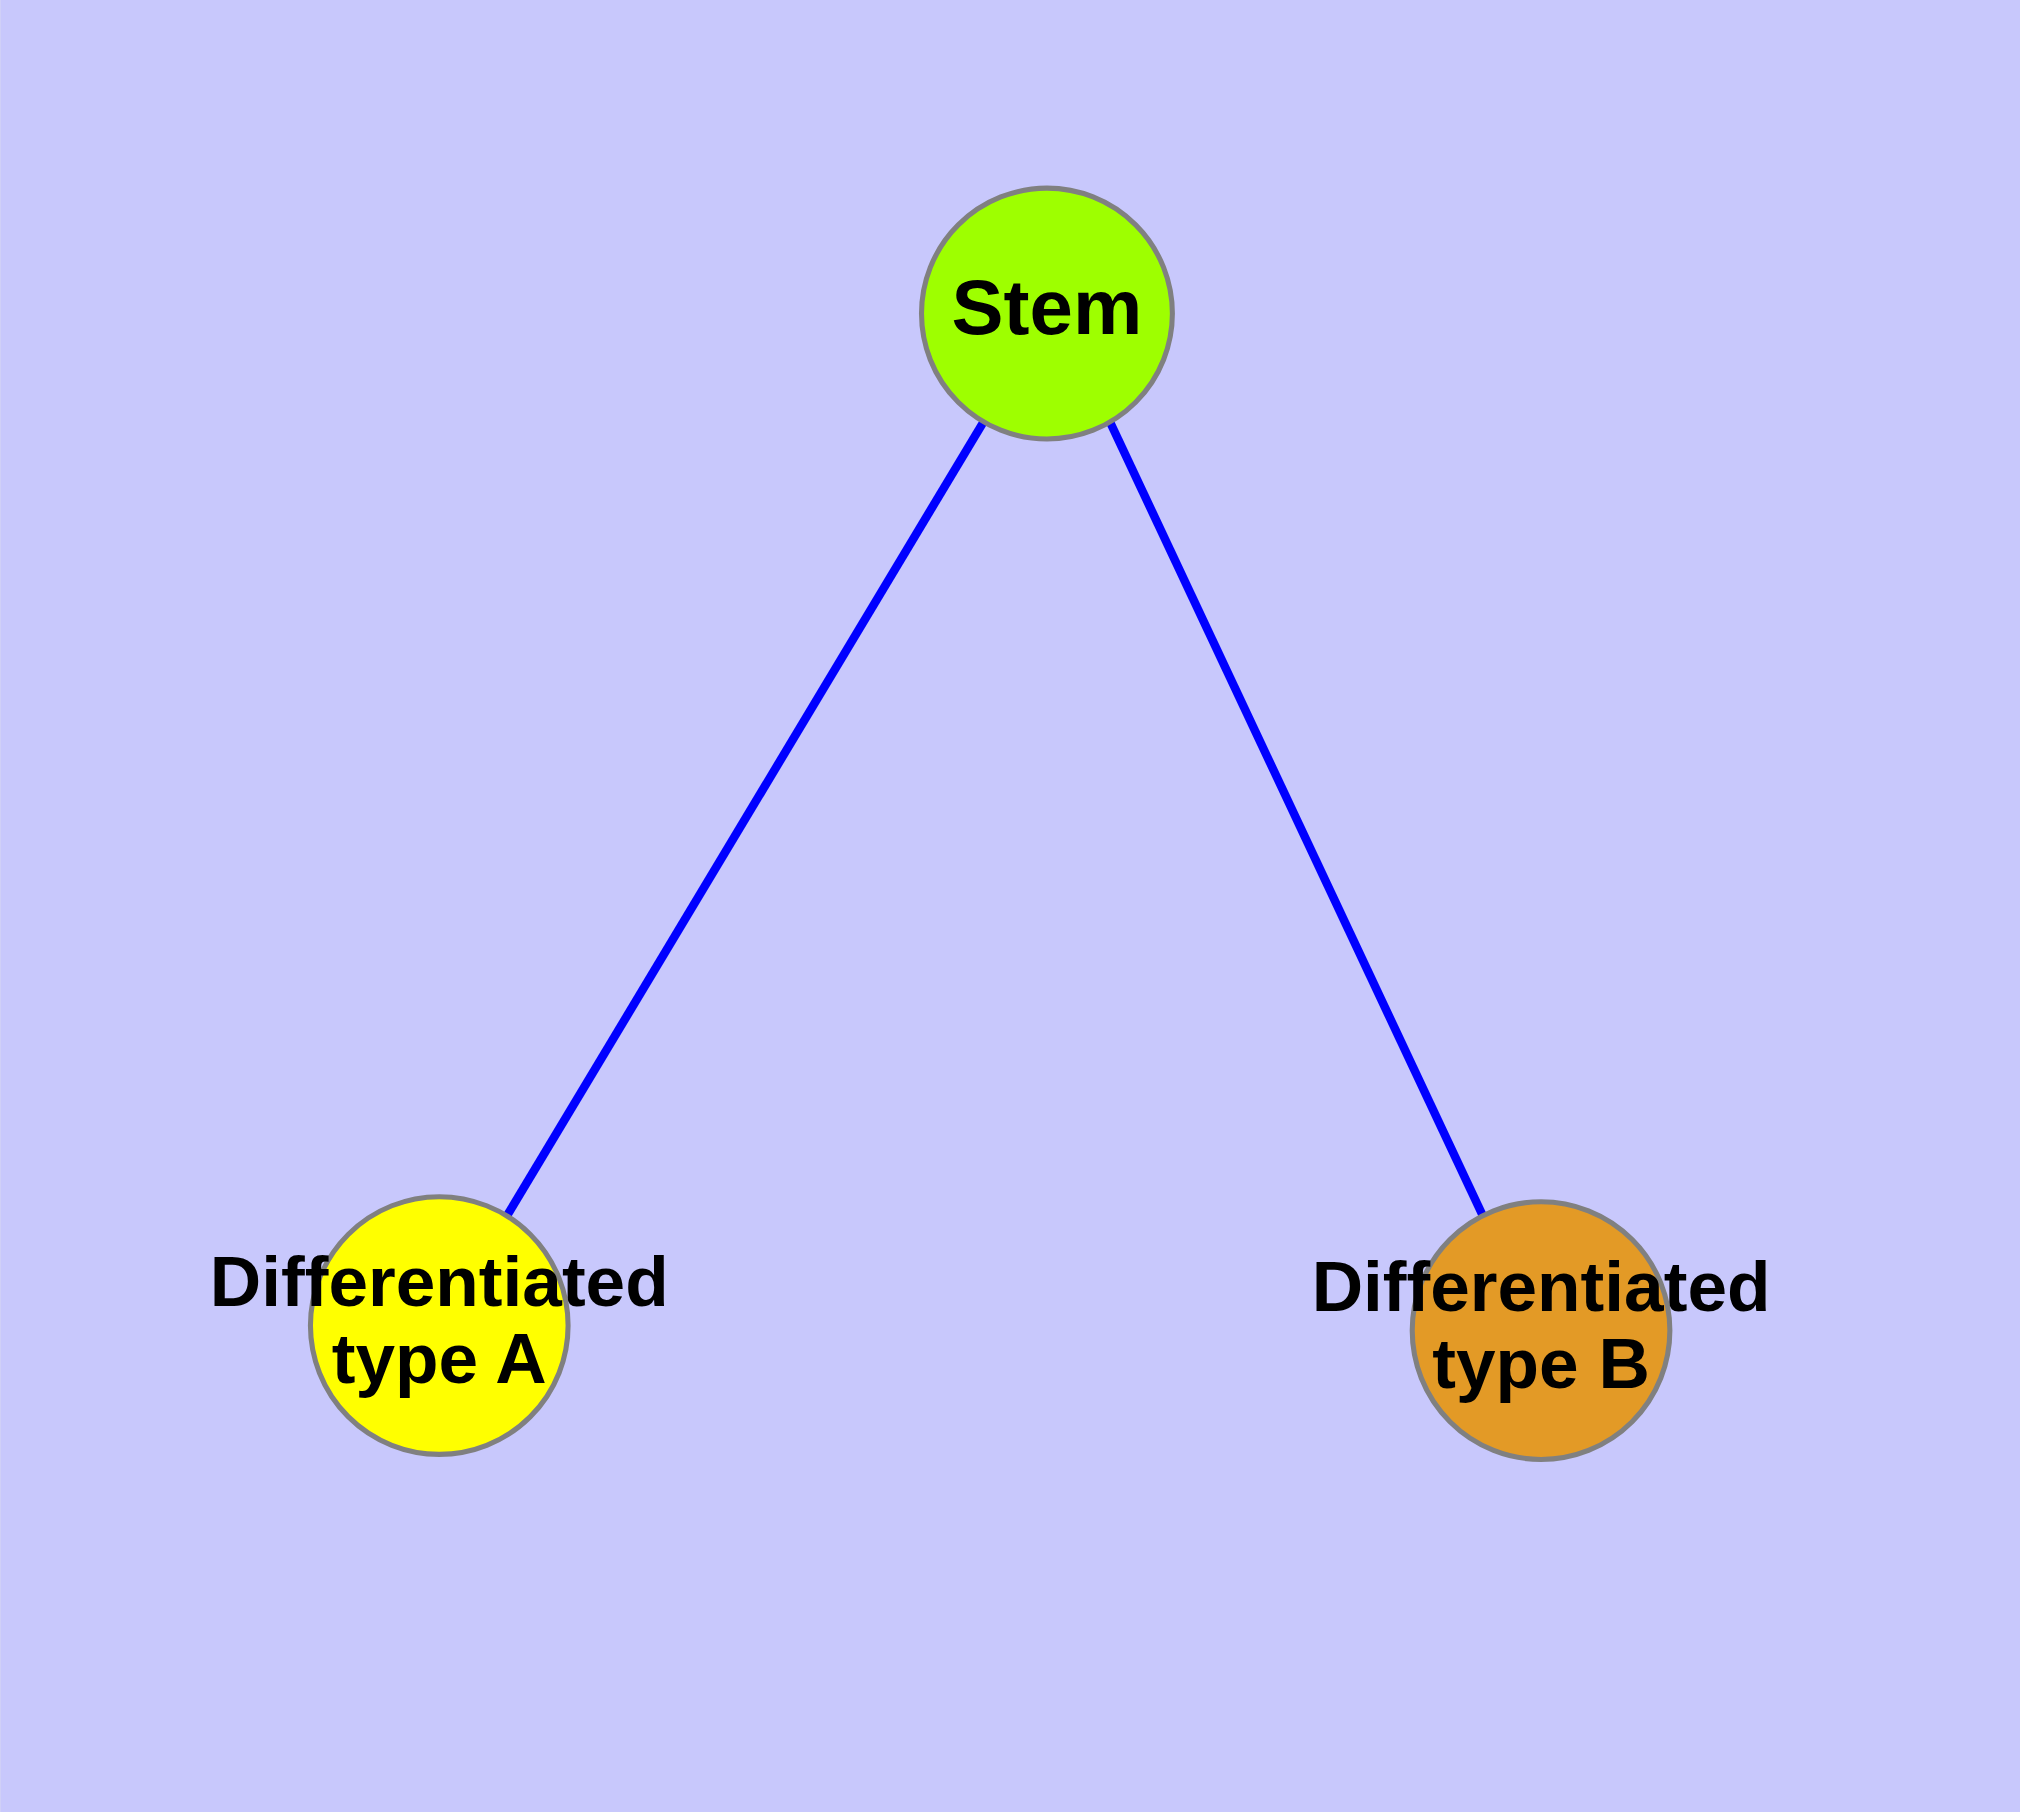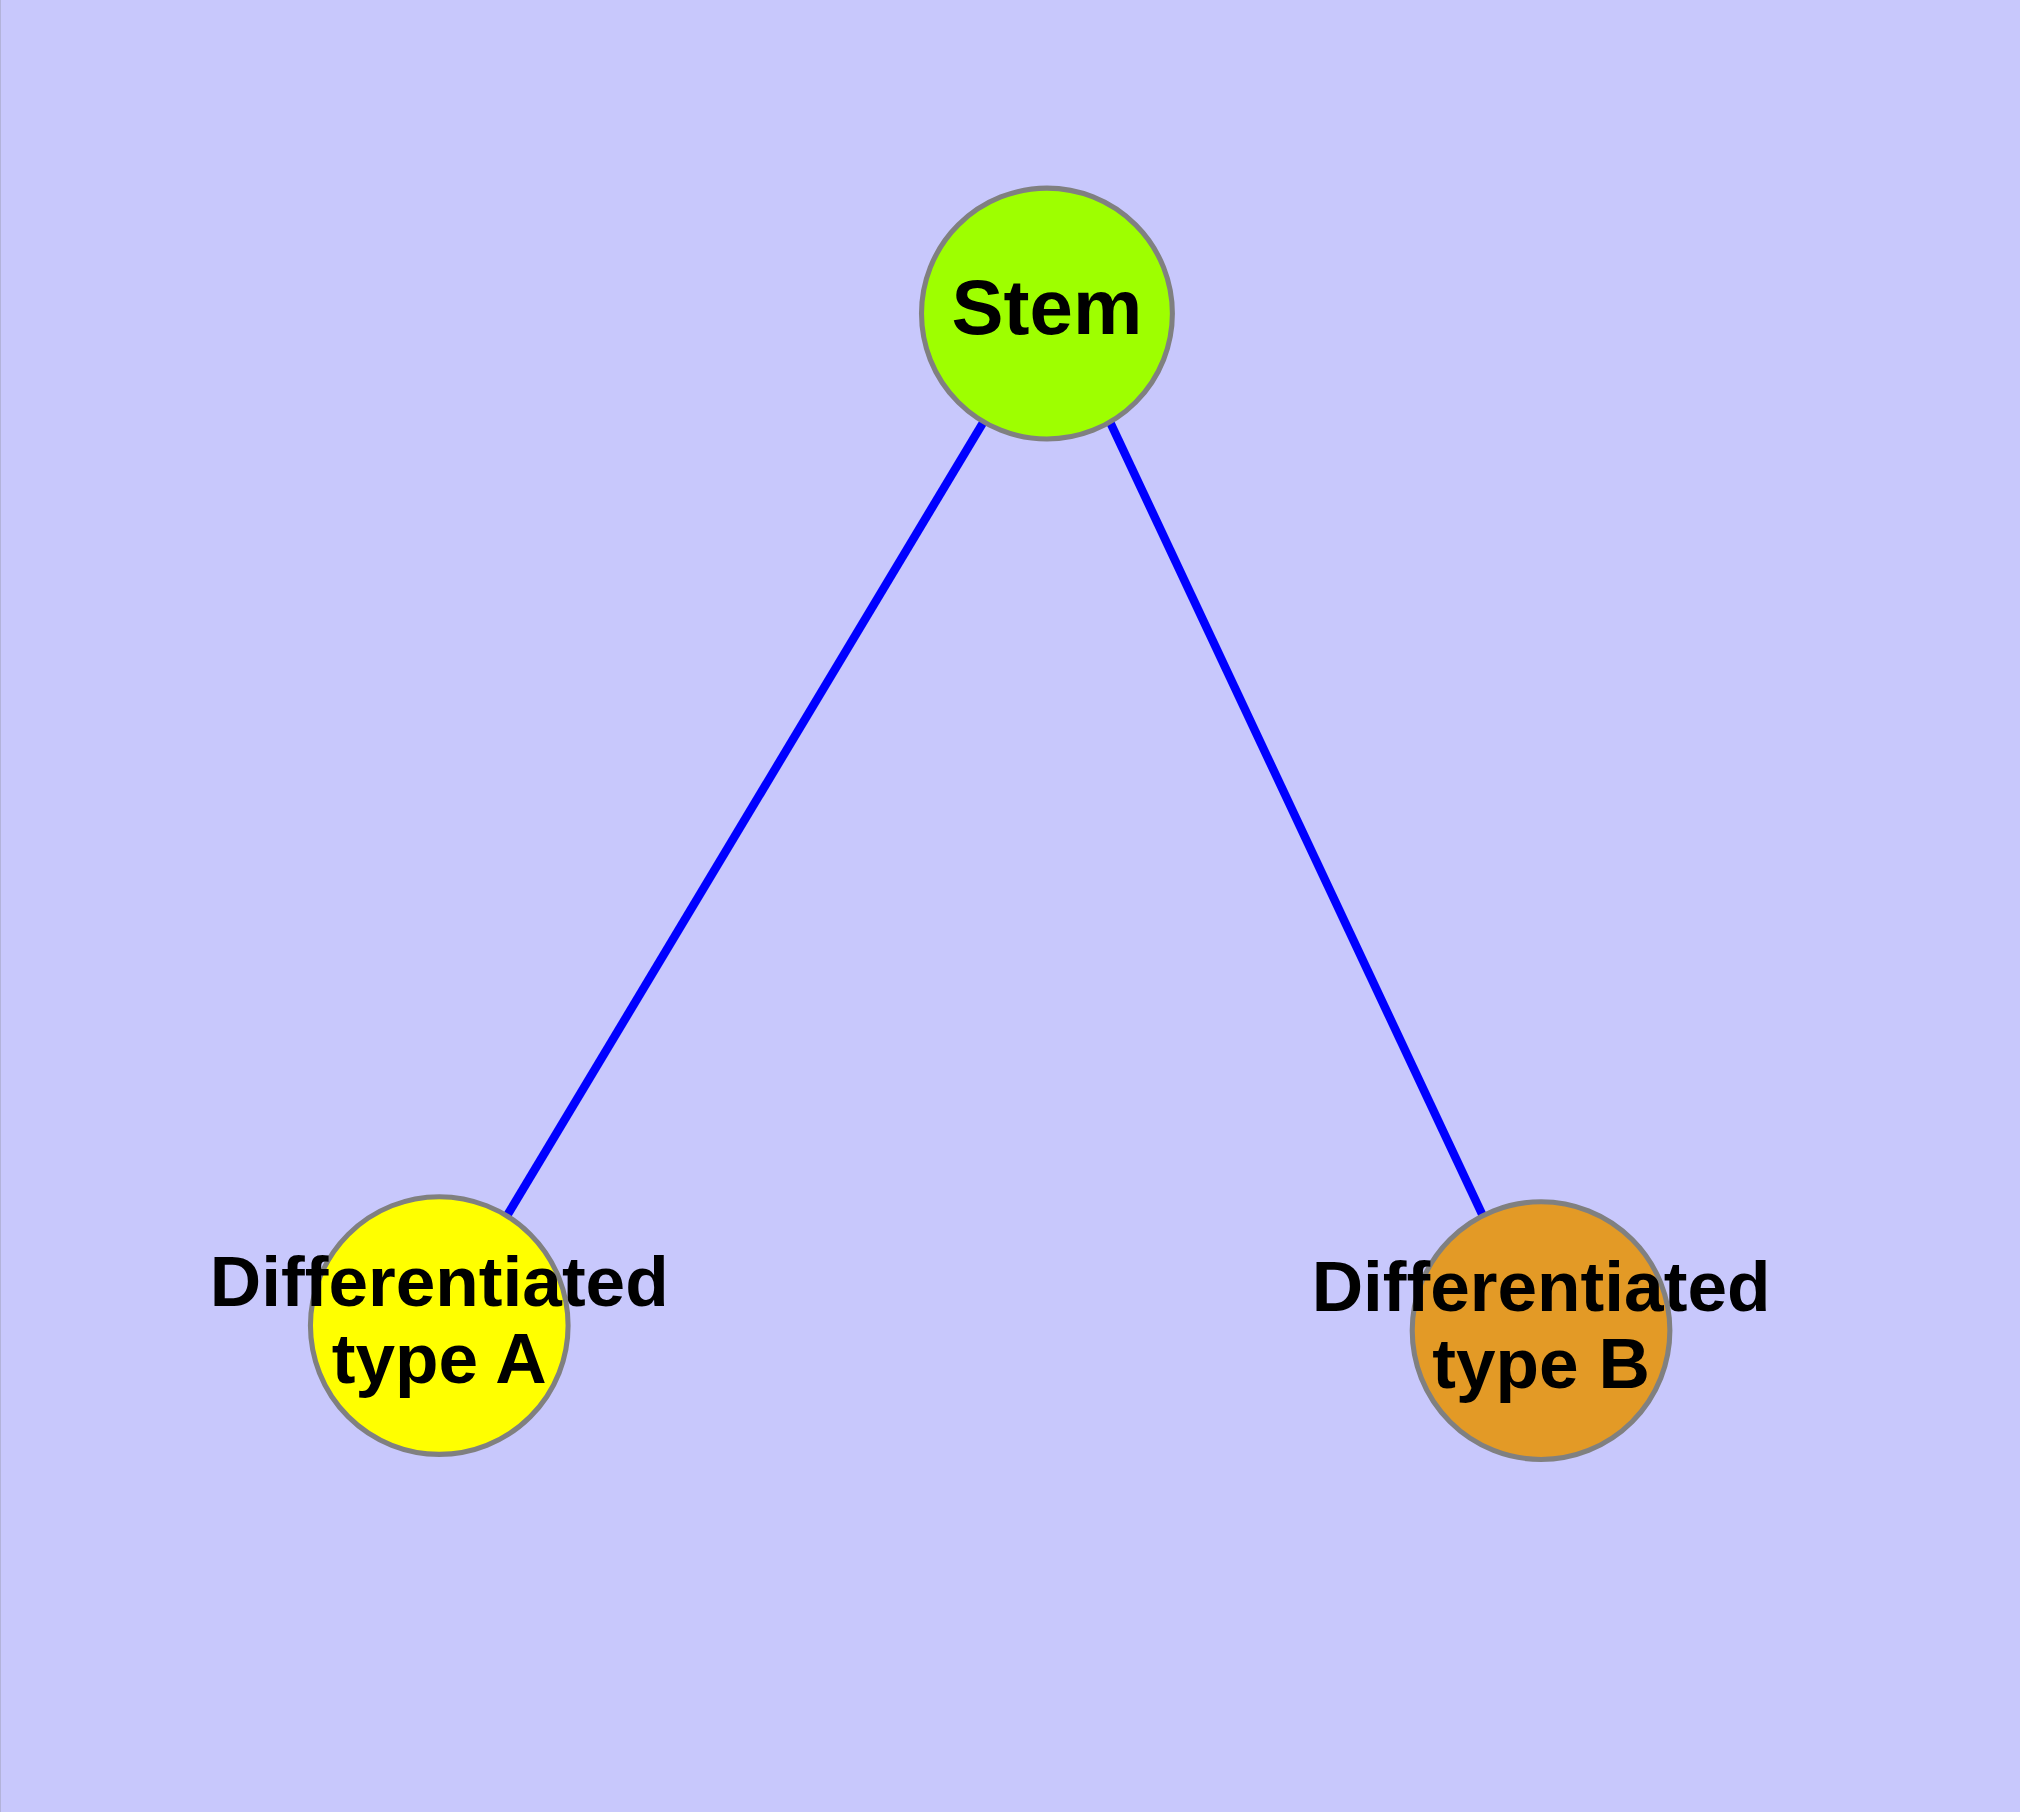--- a/index.html
+++ b/index.html
@@ -31,21 +31,21 @@
     font-weight: bold;
     fill: #000000;
     text-anchor: middle;
     dominant-baseline: middle;
     paint-order: normal;
   }
 </style>
 </head>
 <body style="background: rgb(200, 200, 252);">
 
-<div id="canvas" style="width: 2021px; height: 1812px; background: #737373;">
+<div id="canvas" style="width: 2021px; height: 1812px; background: #e5e5e5;">
   <svg id="graph-svg" viewBox="0 0 2384 2138" xmlns="http://www.w3.org/2000/svg" style="width: 2021px; height: 1812px;">
     <rect x="0" y="0" width="2384" height="2138" fill="#c8c8fc"></rect>
     <g id="edges-layer">
         <line x1="1160" y1="498" x2="597" y2="1436" stroke="#0000ff" stroke-width="10" stroke-linecap="butt"></line>
         <line x1="1309" y1="497" x2="1750" y2="1436" stroke="#0000ff" stroke-width="10" stroke-linecap="butt"></line>
       </g>
     <g id="nodes-layer">
         <circle cx="1235" cy="370" r="148" fill="#9eff00" stroke="#808080" stroke-width="6"></circle>
         <circle cx="518" cy="1564" r="152" fill="#ffff00" stroke="#808080" stroke-width="6"></circle>
         <circle cx="1818" cy="1570" r="152" fill="#e39a26" stroke="#808080" stroke-width="6"></circle>

